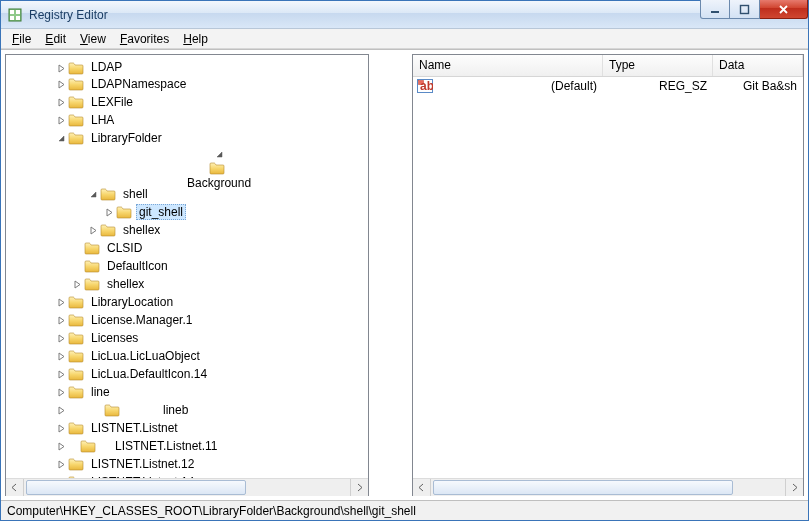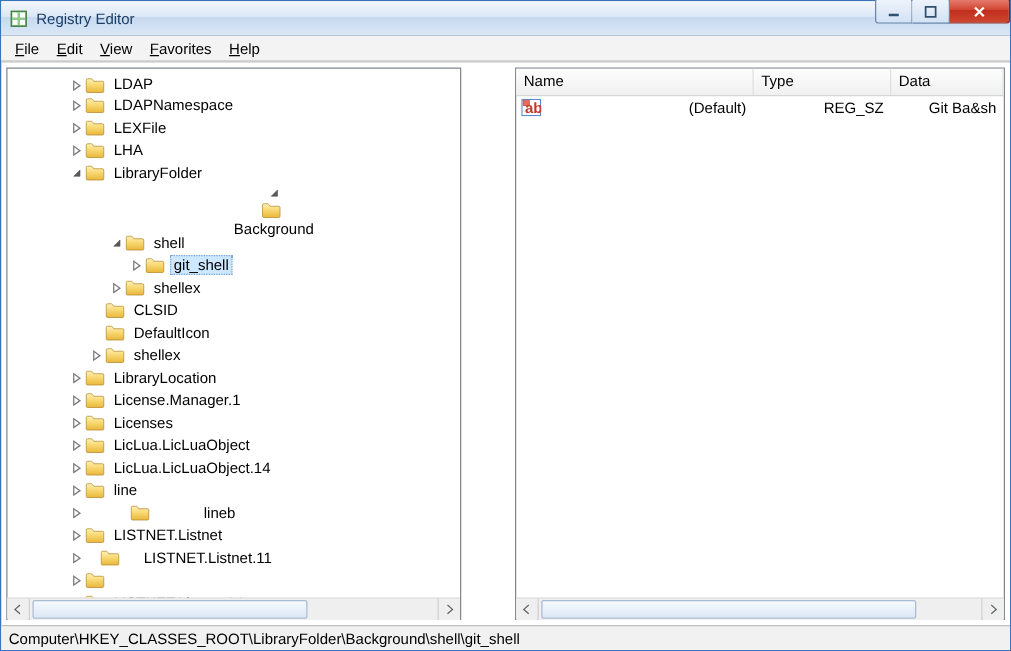--- a/index.html
+++ b/index.html
@@ -332,21 +332,21 @@
             <li>
               <div class="row" style="padding-left: 48px;">
                 <span class="exp">
                   <svg>
                     <use href="#tri-collapsed"></use>
                   </svg>
                 </span>
                 <span class="fldr"><svg viewBox="0 0 16 14" width="16" height="14">
                     <use href="#folder-icon"></use>
                   </svg></span>
-                <span class="lbl">LicLua.LicLuaObject.14</span>
+                <span class="lbl">LicLua.DefaultIcon.14</span>
               </div>
             </li>
             <li>
               <div class="row" style="padding-left: 48px;">
                 <span class="exp">
                   <svg>
                     <use href="#tri-collapsed"></use>
                   </svg>
                 </span>
                 <span class="fldr"><svg viewBox="0 0 16 14" width="16" height="14">
@@ -397,20 +397,21 @@
             <li>
               <div class="row" style="padding-left: 48px;">
                 <span class="exp">
                   <svg>
                     <use href="#tri-collapsed"></use>
                   </svg>
                 </span>
                 <span class="fldr"><svg viewBox="0 0 16 14" width="16" height="14">
                     <use href="#folder-icon"></use>
                   </svg></span>
+                <span class="lbl">LISTNET.Listnet.12</span>
               </div>
             </li>
             <li>
               <div class="row" style="padding-left: 48px;">
                 <span class="exp">
                   <svg>
                     <use href="#tri-collapsed"></use>
                   </svg>
                 </span>
                 <span class="fldr"><svg viewBox="0 0 16 14" width="16" height="14">

